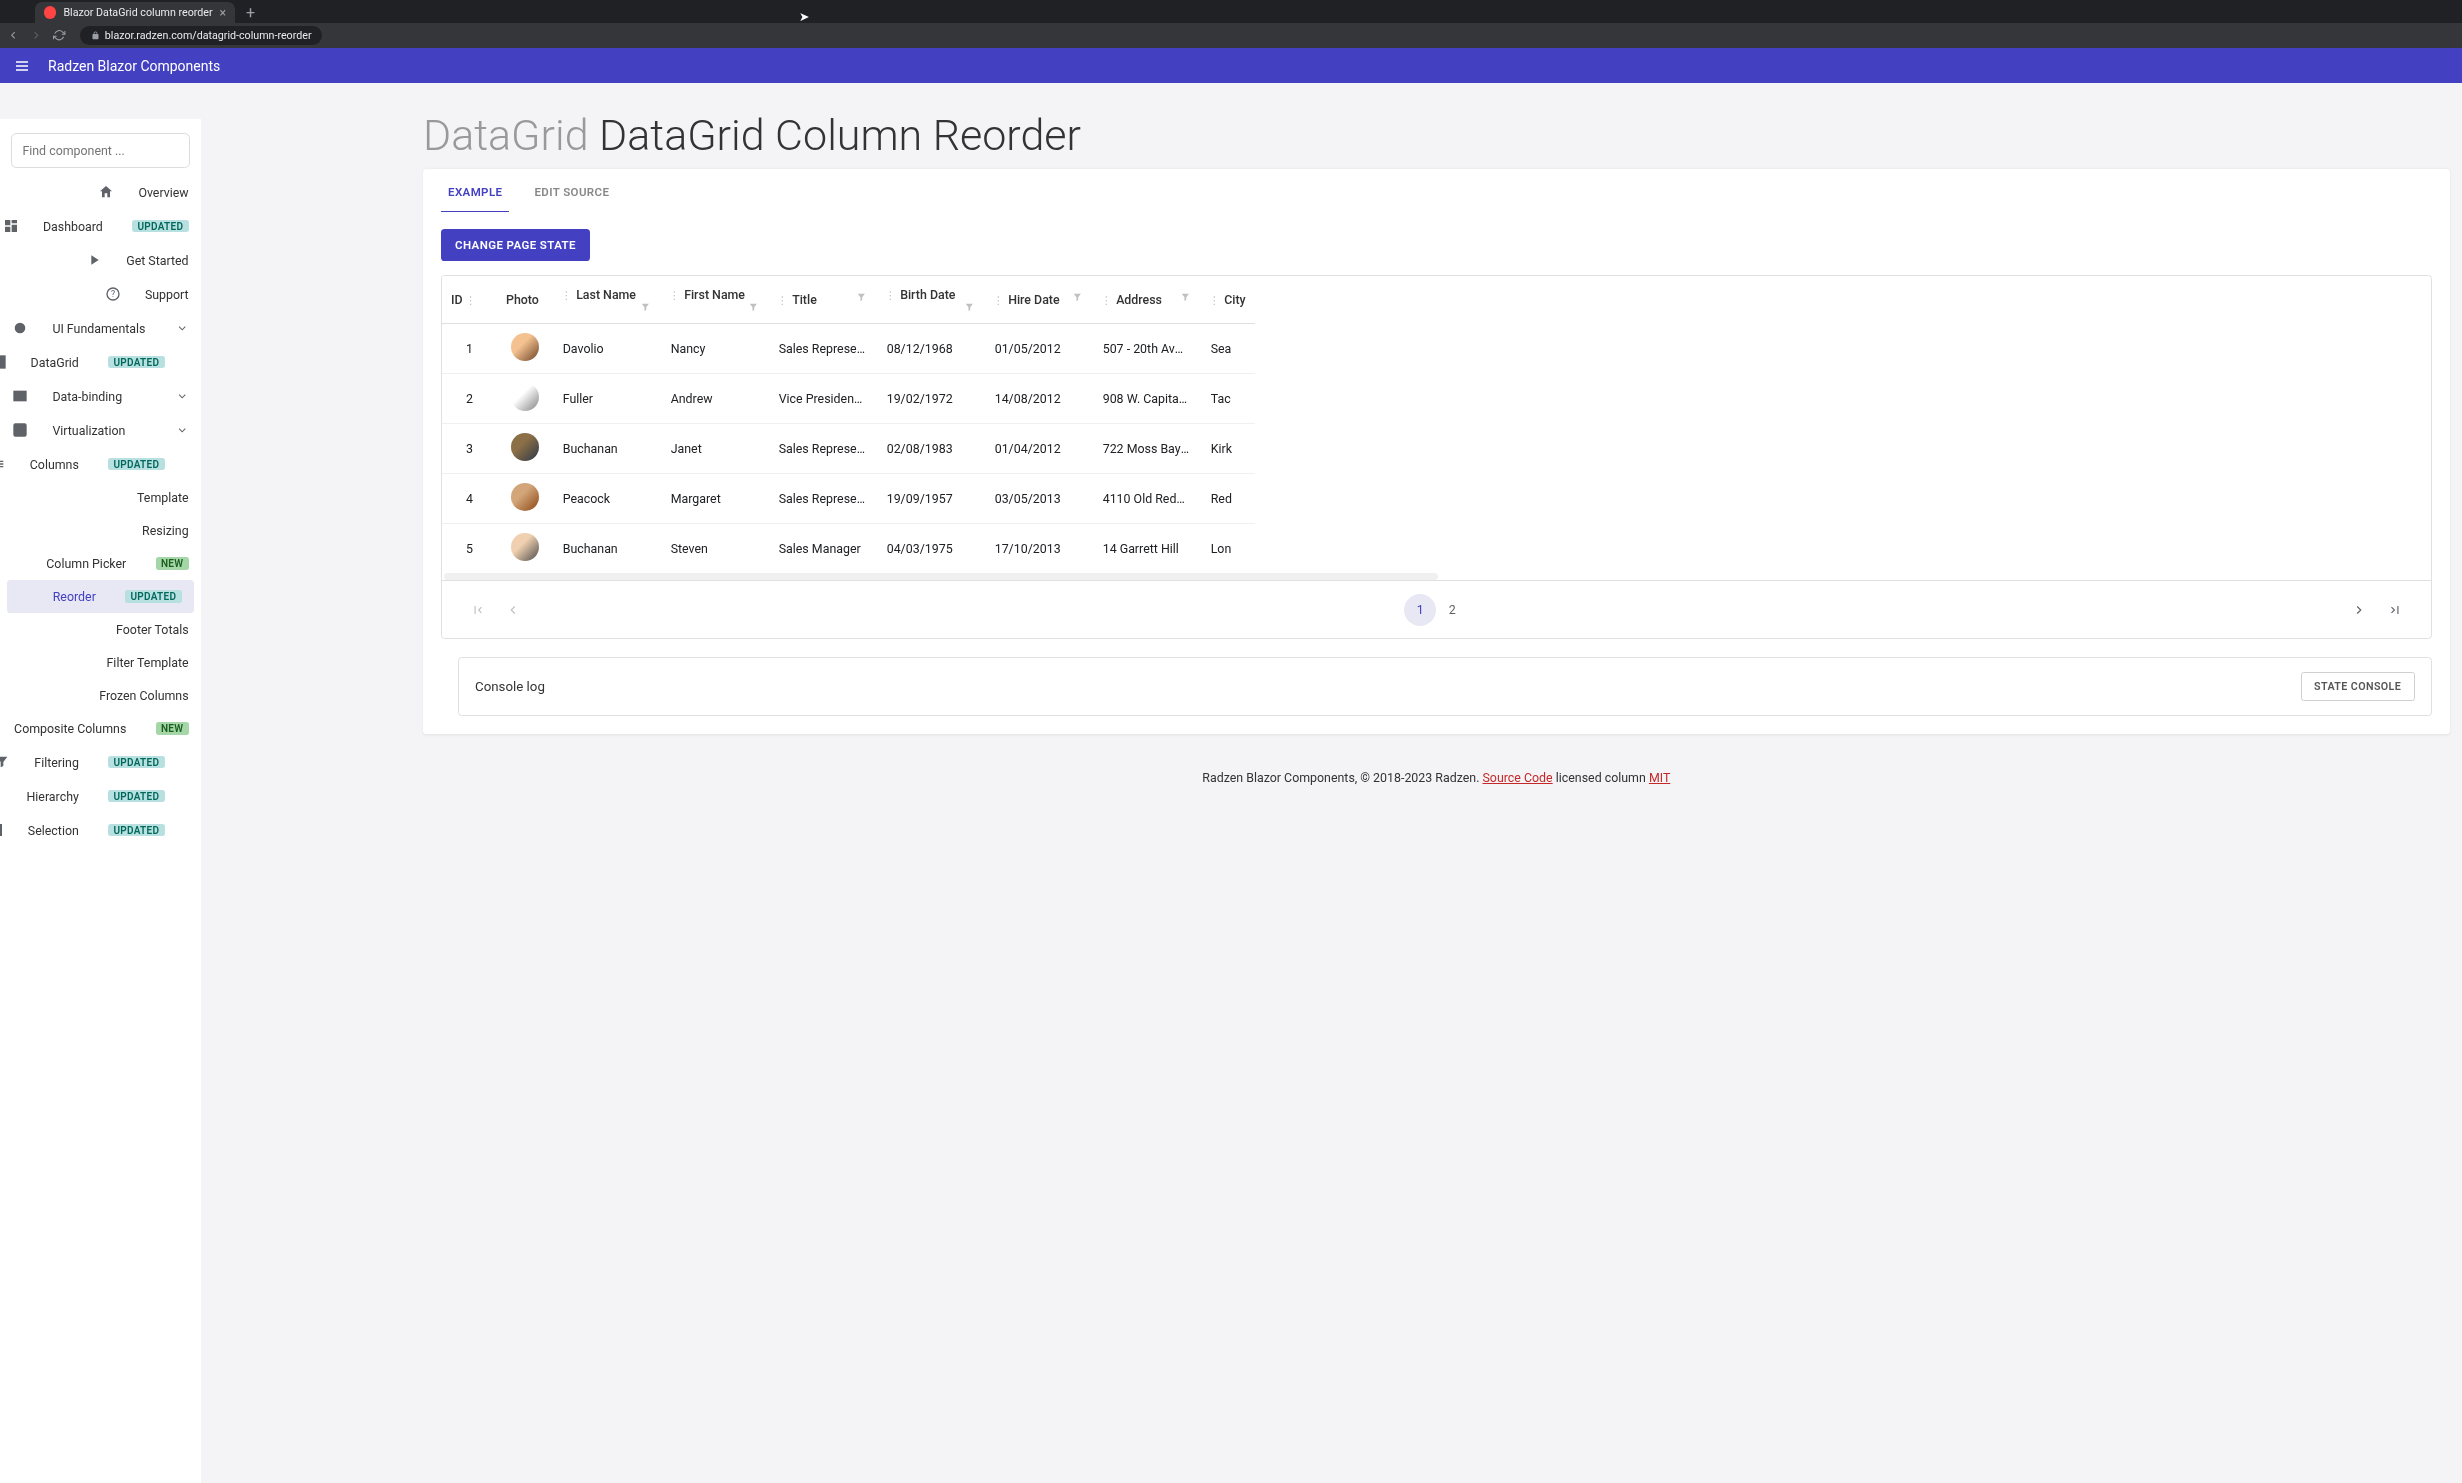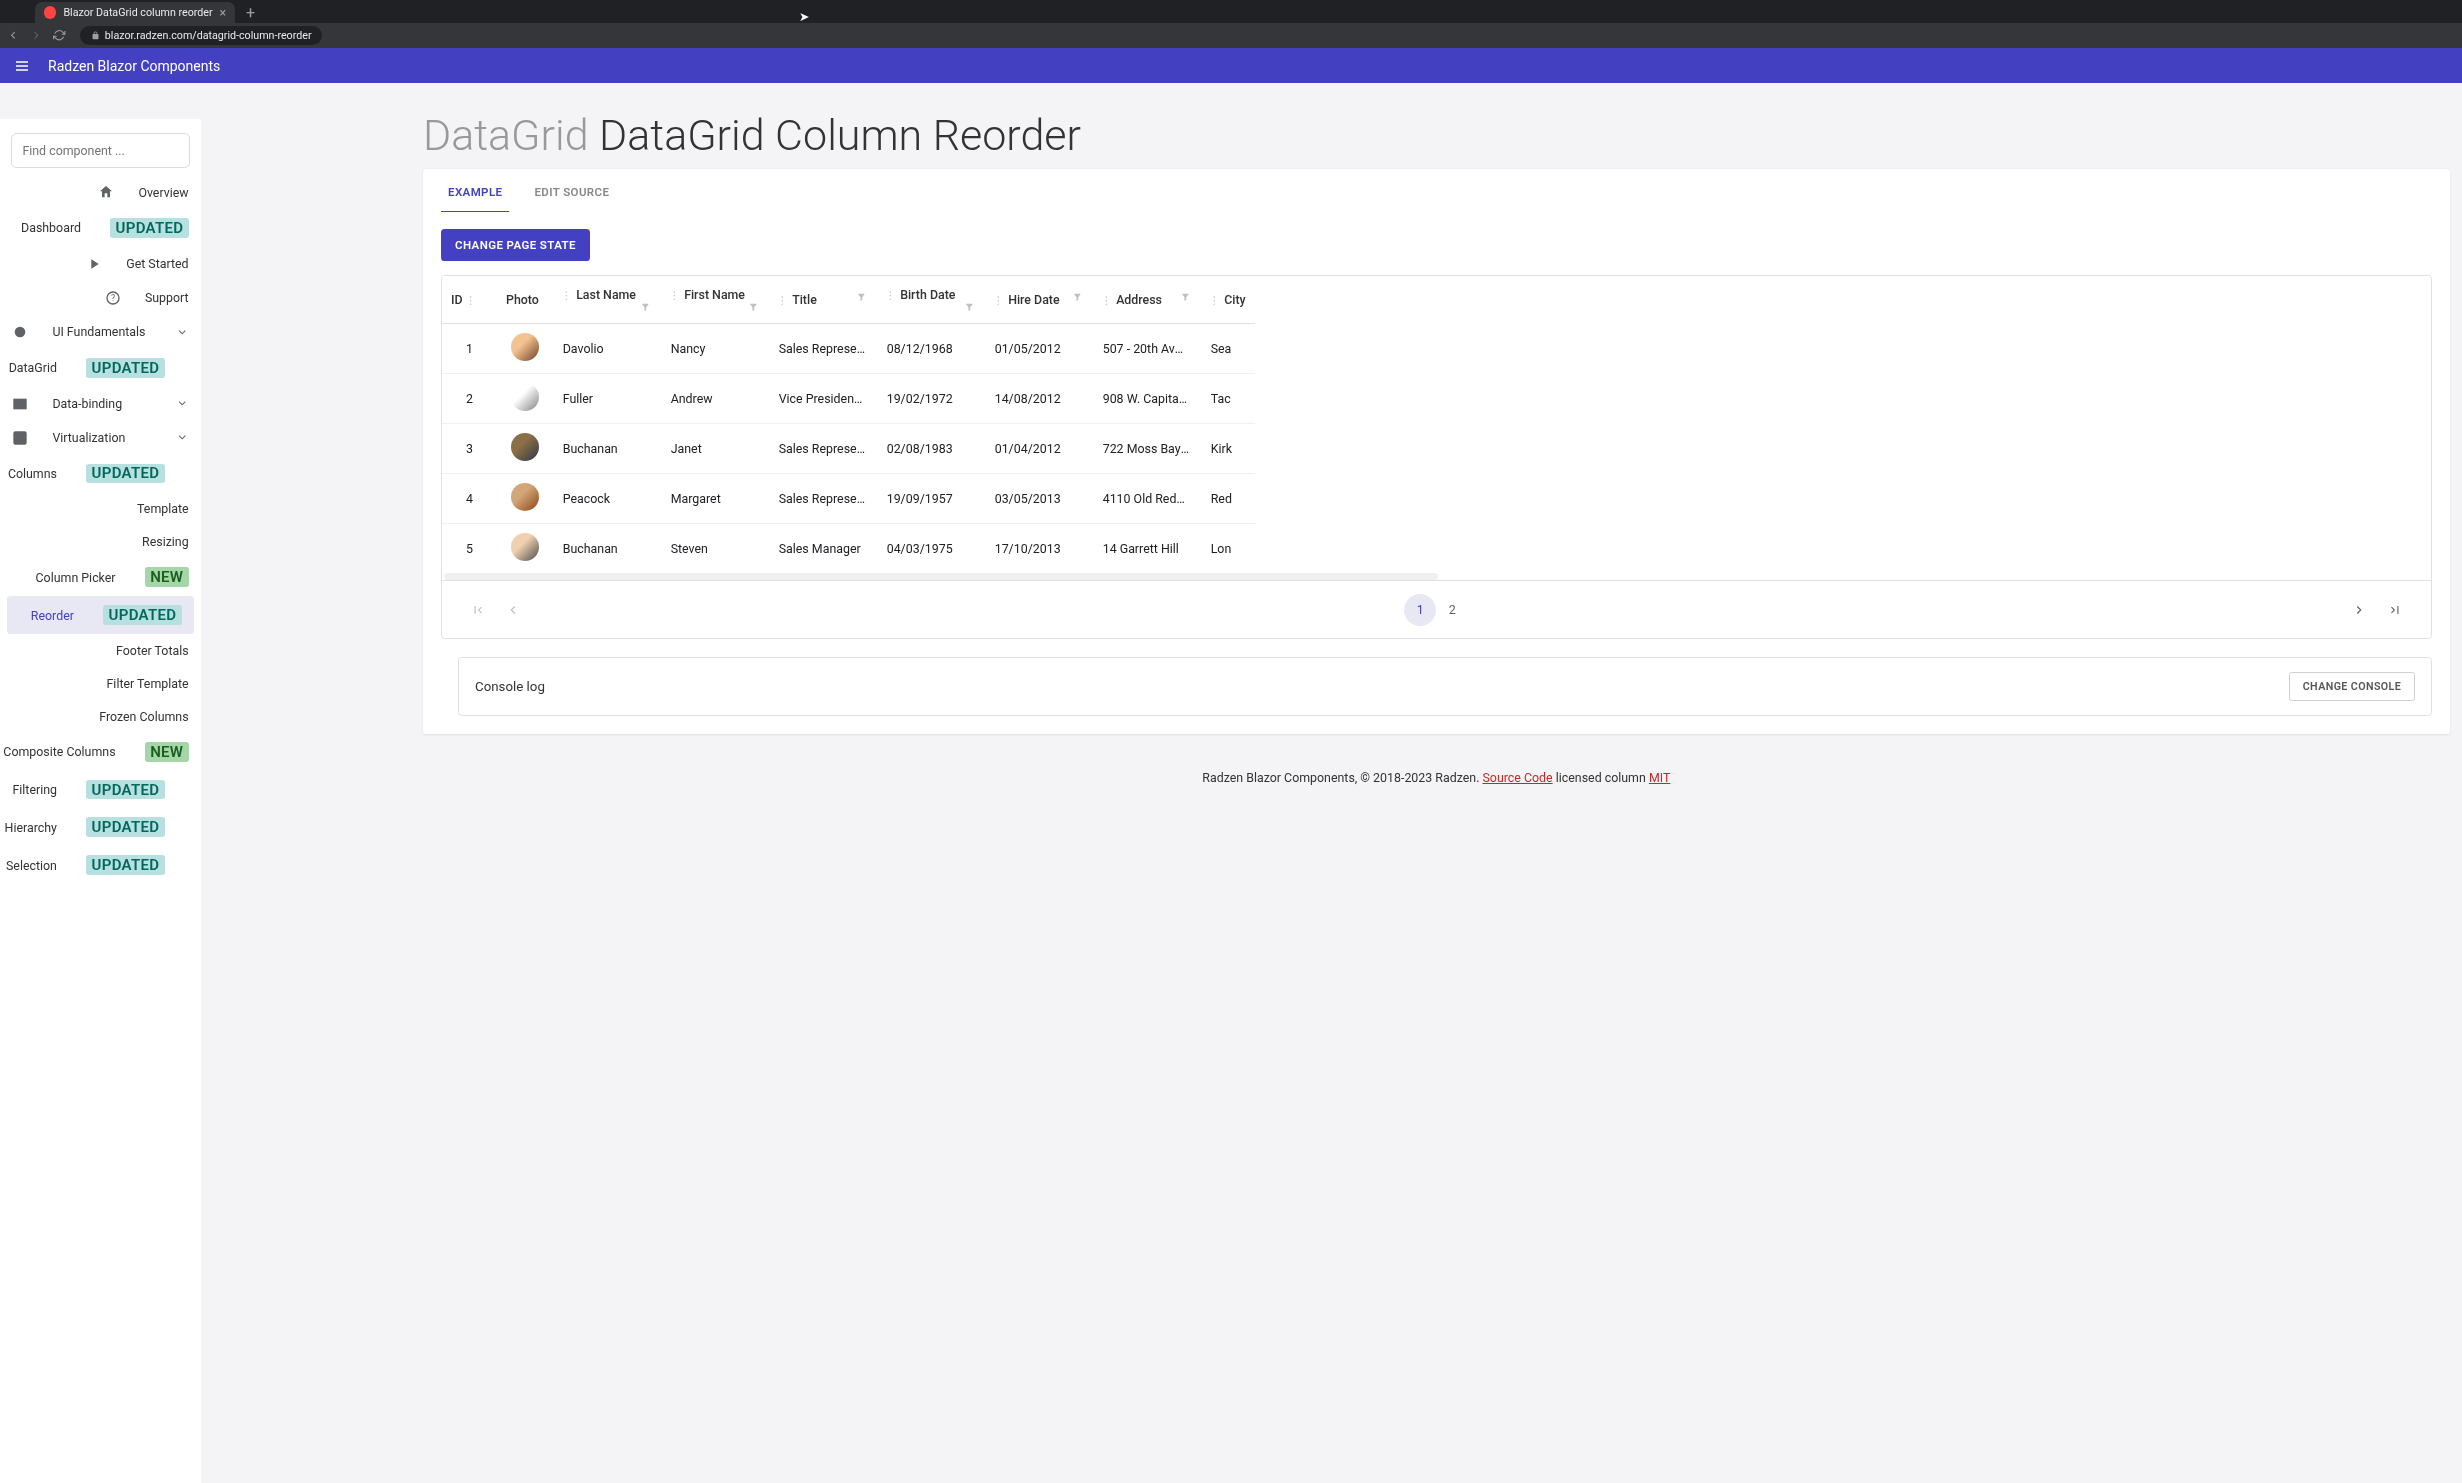--- a/index.html
+++ b/index.html
@@ -27,21 +27,21 @@
 .search-box { margin:14px 10.7px 7px; }
 .search-input { width:100%; padding:9px 10.7px; border:0.9px solid #dadce0; border-radius:5.3px; font-size:12.4px; color:#5f6368; }
 .sidebar-scroll { flex:1; overflow-y:auto; position:relative; }
 .sidebar-scroll::-webkit-scrollbar { width:7px; }
 .sidebar-scroll::-webkit-scrollbar-thumb { background:#c1c1c1; border-radius:3.6px; }
 .side-item { display:flex; align-items:center; padding:9px 12.4px; cursor:pointer; gap:24px; color:#333; font-size:12.4px; position:relative;justify-content:flex-end; }
 .side-item .chev { margin-left:auto; color:#5f6368; }
 .side-item-sub { padding-left:37px; }
 .side-item-active { background:#e8e8f5; color:#4340c2; border-radius:3.6px; margin:0 7px; padding-left:30px; }
 .side-label { flex:0 0 auto; }
-.badge { font-size:15px; font-weight:600; padding:0.9px 5.3px; border-radius:2.7px; margin-left:5.3px; letter-spacing:0.3px; }
+.badge { font-size:10px; font-weight:600; padding:0.9px 5.3px; border-radius:2.7px; margin-left:5.3px; letter-spacing:0.3px; }
 .badge-updated { background:#b8e0e0; color:#00695c; }
 .badge-new { background:#a5d6a7; color:#1b5e20; }
 .side-icon { width:16px; height:16px; fill:#5f6368; flex-shrink:0; }
 
 
 .main { flex:1; overflow-y:auto; padding:27px 12.4px 27px 222px; }
 .page-title { font-size:43px; font-weight:300; color:#333; margin-bottom:9px; }
 .page-title .light { color:#999; font-weight:300; }
 .page-desc { font-size:12.4px; color:#333; margin-bottom:18px; }
 .panel { background:#fff; border-radius:3.6px; box-shadow:0 0.9px 2.7px rgba(0,0,0,.08); padding:0 18px 18px; }
@@ -402,21 +402,21 @@
                 <svg width="14" height="14" viewBox="0 0 24 24" fill="none" stroke="currentColor" stroke-width="2">
                   <path d="M6 17l5-5-5-5M17 5v14"></path>
                 </svg>
               </div>
           </div>
         </div>
       </div>
 
       <div class="console-panel">
         <span class="console-title">Console log</span>
-        <button class="clear-btn">CHANGE CONSOLE</button>
+        <button class="clear-btn">STATE CONSOLE</button>
       </div>
     </div>
 
     <div class="footer">
       <span>Radzen Blazor Components, © 2018-2023 Radzen. </span><a href="#">Source Code</a><span> licensed column </span><a href="#">MIT</a>
     </div>
   </div>
 </div>
 
 

